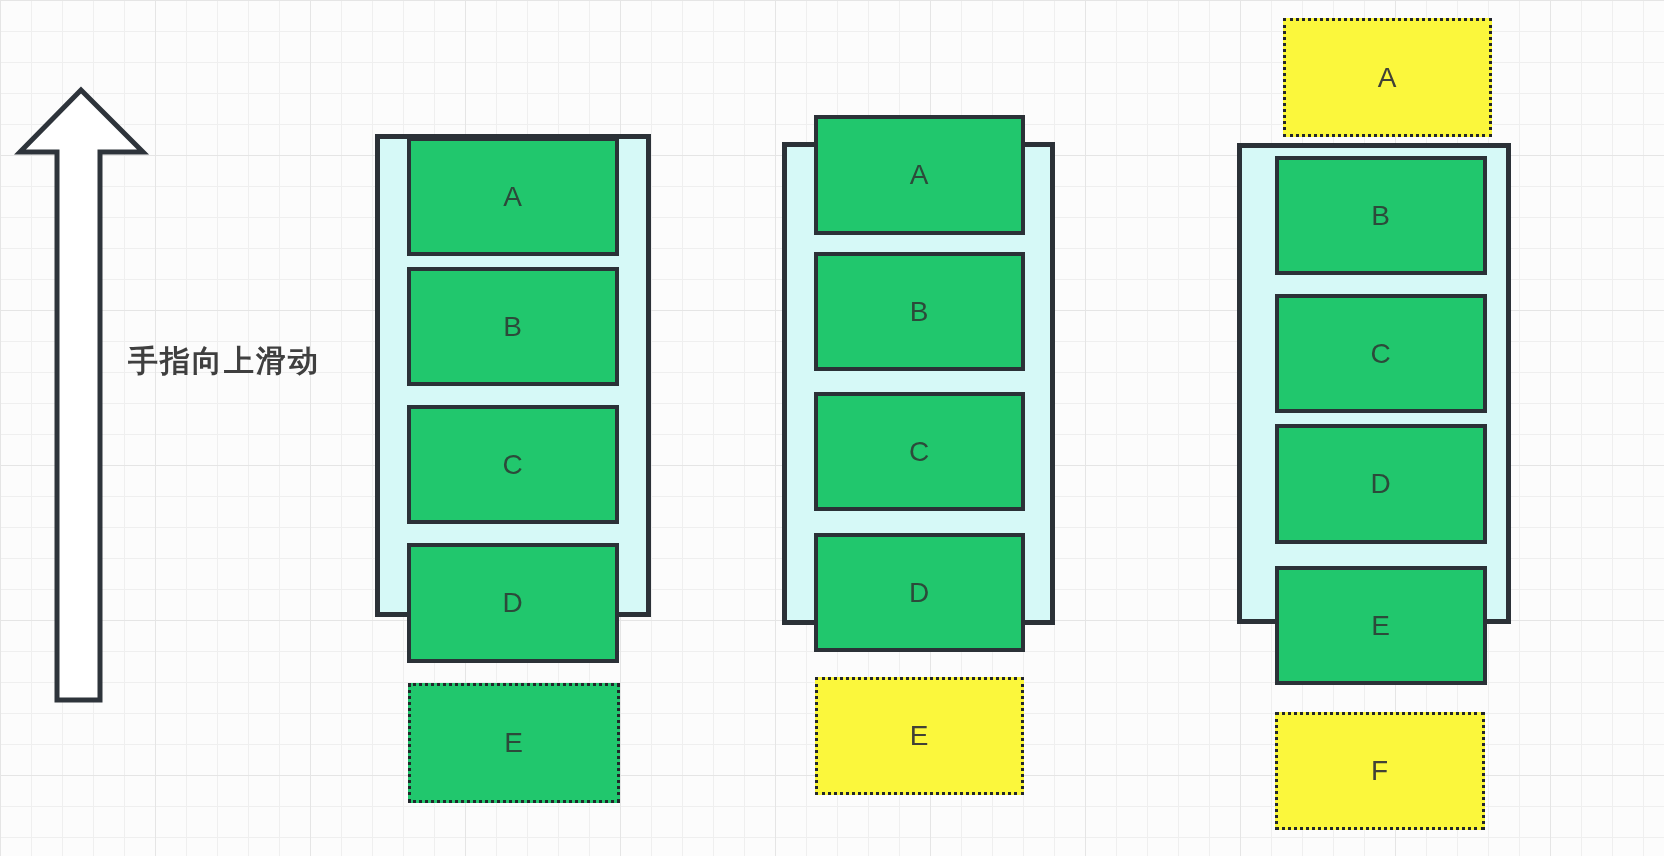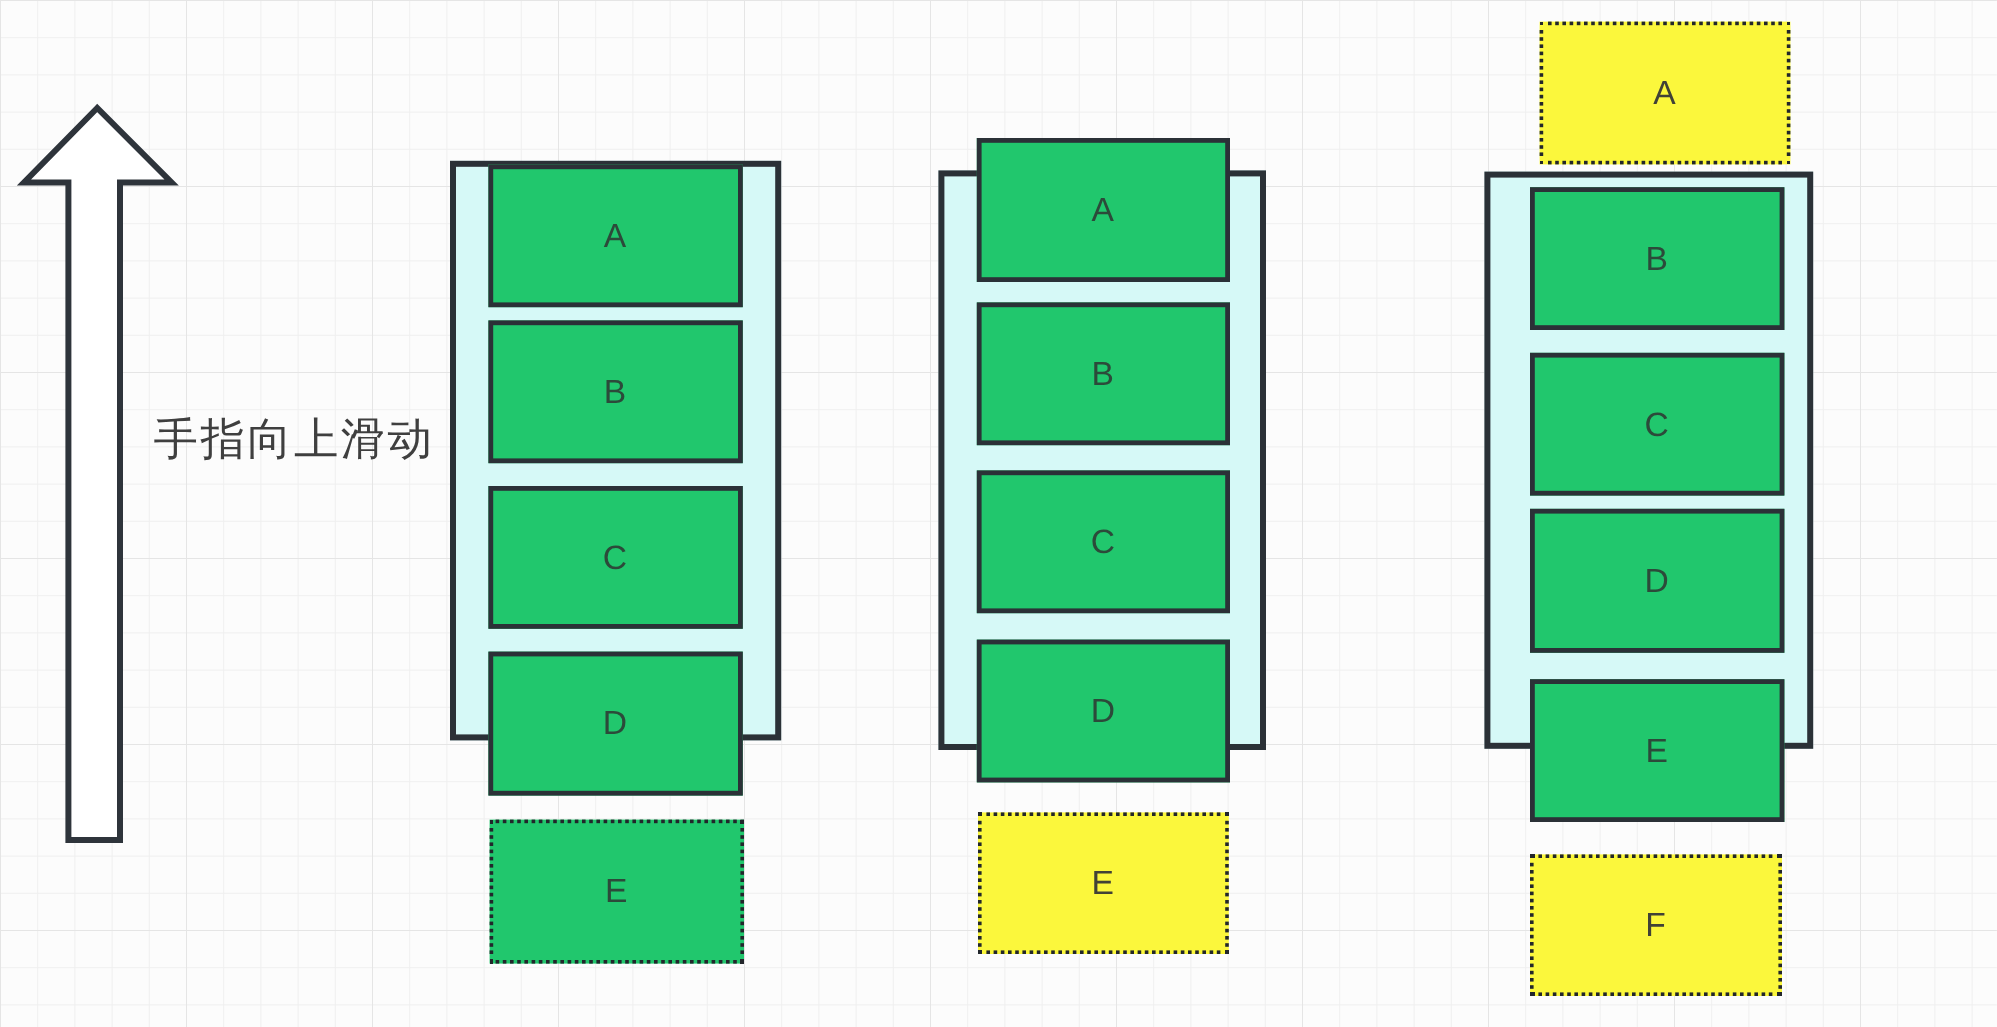--- a/index.html
+++ b/index.html
@@ -40,24 +40,25 @@
     border:3px dotted #22262b;
     color:#2c4a3a;
   }
   .item.dotted-yellow{
     background:var(--recycled-yellow,#fbf73c);
     border:3px dotted #22262b;
     color:#414136;
   }
   .caption{
     position:absolute;
-    font-size:37px;
+    font-size:30px;
     color:#3f3f3f;
     white-space:nowrap;
     letter-spacing:2px;
+    font-weight:bold;
   }
   .arrow-svg{position:absolute;}
 </style>
 </head>
 <body>
 
 <div id="canvas">
 
   <svg class="arrow-svg" style="left:14px;top:84px;" width="136" height="622" viewBox="0 0 136 622">
     <polygon points="67,6 6,68 43,68 43,616 86,616 86,68 129,68" fill="#ffffff" stroke="#2e343b" stroke-width="5" stroke-linejoin="miter"></polygon>

